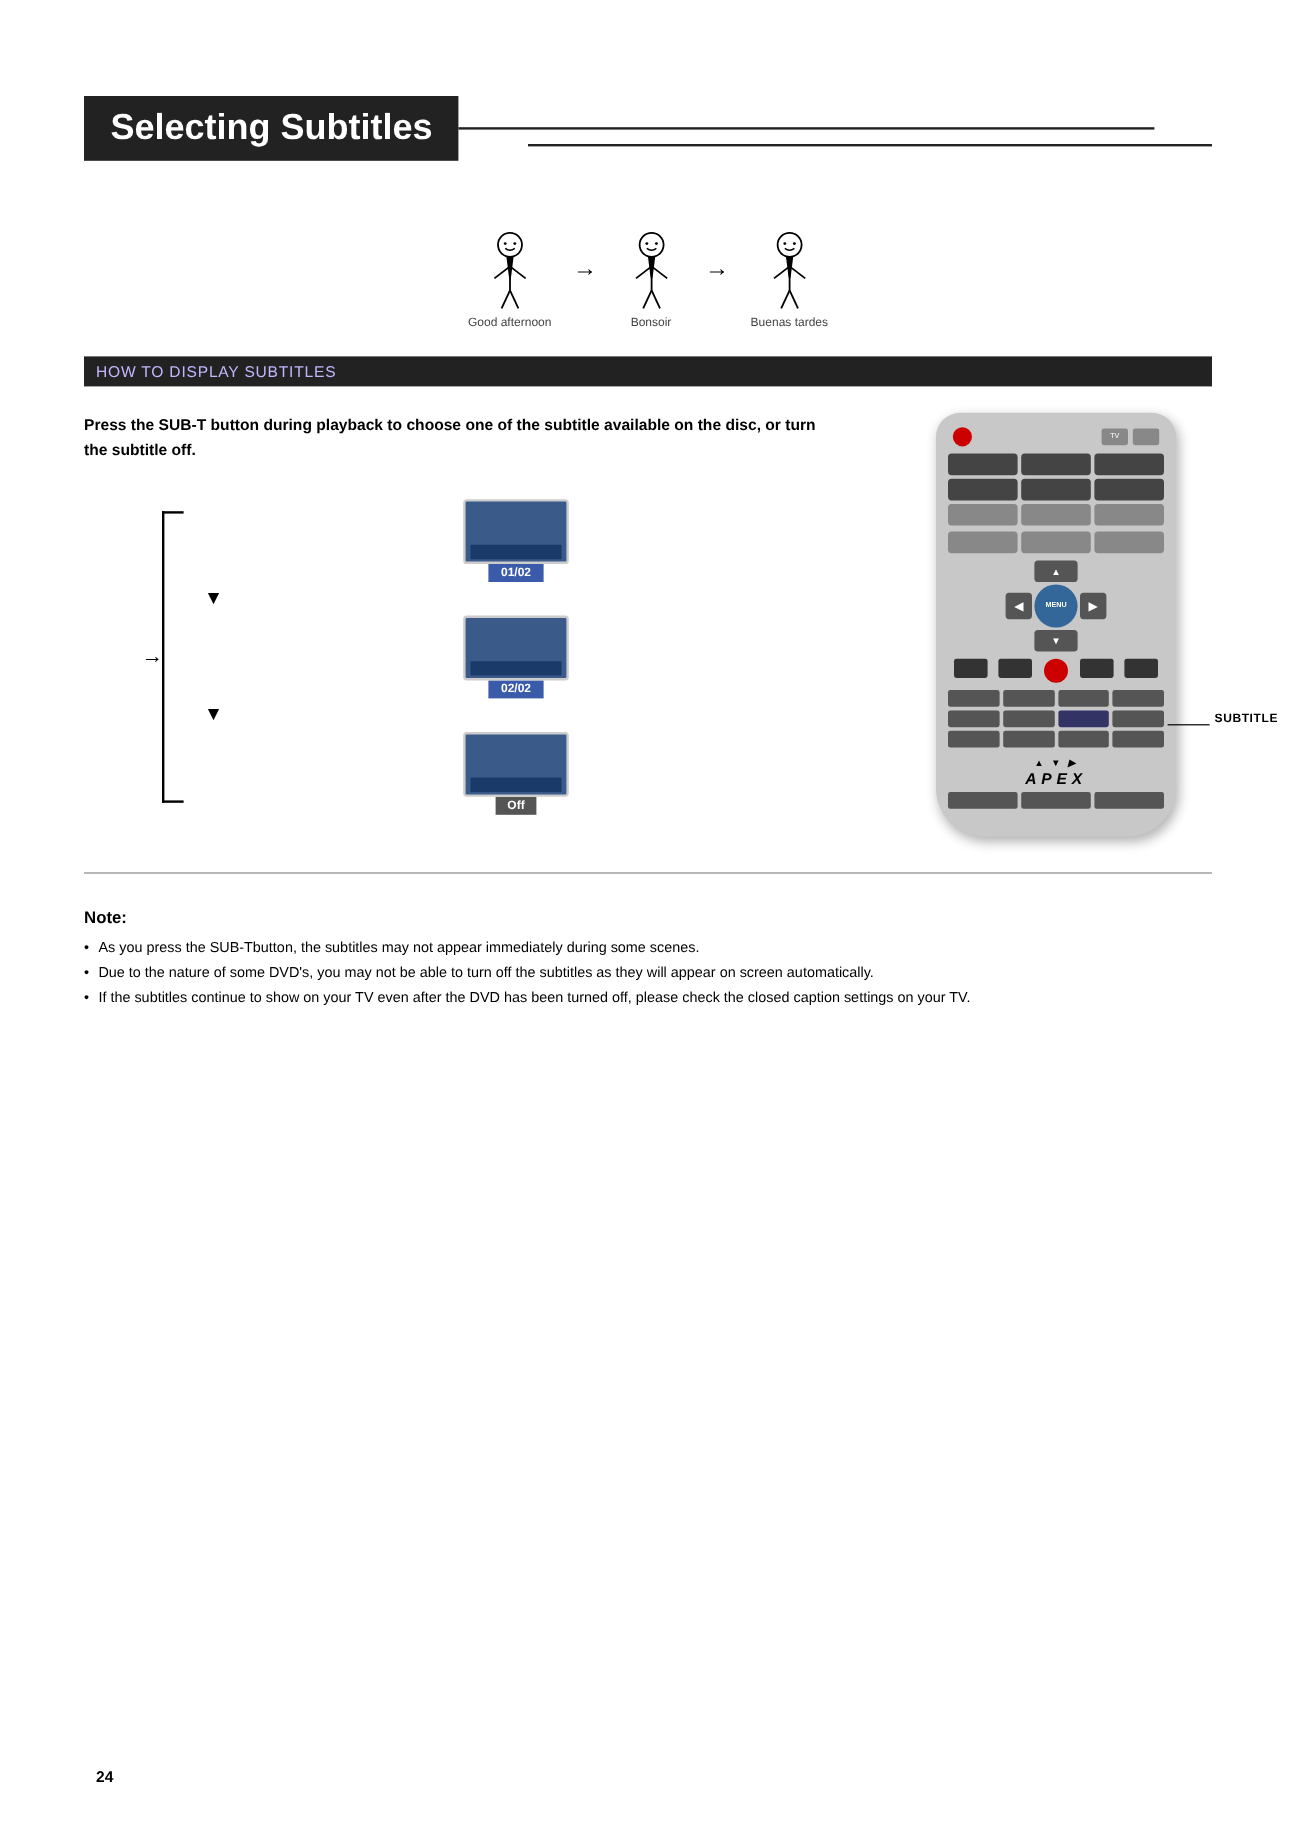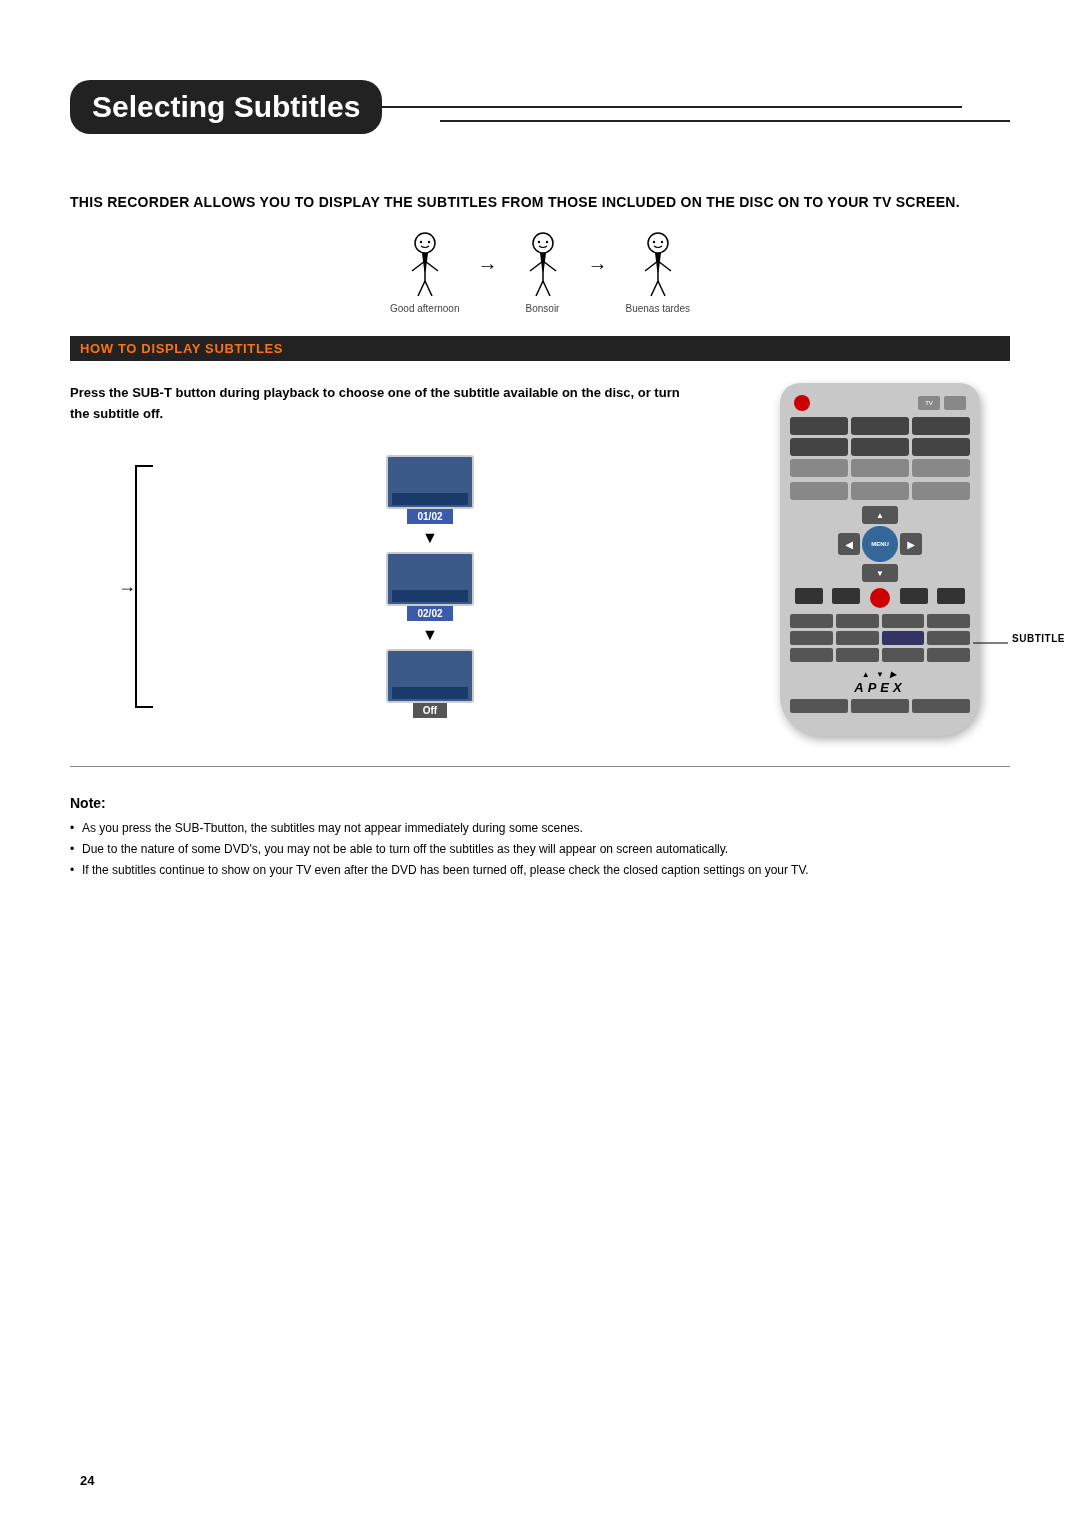--- a/index.html
+++ b/index.html
@@ -18,21 +18,20 @@
       padding: 80px 0 60px 0;
     }
 
     
     .page-title-box {
       background: #222;
       display: inline-block;
       padding: 10px 22px;
       margin-bottom: 28px;
       position: relative;
-      border-radius: 20px;
     }
     .page-title-box::after {
       content: '';
       display: block;
       position: absolute;
       right: -580px;
       top: 50%;
       transform: translateY(-50%);
       width: 580px;
       height: 2px;
@@ -78,23 +77,23 @@
     }
     .arrow-right {
       font-size: 20px;
       color: #000;
       margin-bottom: 18px;
     }
 
     
     .section-header {
       background: #222;
-      color: #f97316;
+      color: #c4b5fd;
       font-size: 13px;
-      font-weight: bold;
+      font-weight: normal;
       padding: 5px 10px;
       margin-bottom: 22px;
       letter-spacing: 0.05em;
     }
 
     
     .main-content {
       display: flex;
       gap: 60px;
       margin-bottom: 30px;
@@ -107,21 +106,20 @@
     .instruction-text {
       font-size: 13px;
       font-weight: bold;
       line-height: 1.6;
       margin-bottom: 30px;
     }
 
     .subtitle-items {
       display: flex;
       flex-direction: column;
-      align-items: center;
       gap: 6px;
     }
 
     .subtitle-item {
       display: flex;
       flex-direction: column;
       align-items: center;
     }
 
     .subtitle-screen {
@@ -372,21 +370,20 @@
 
 <div class="page-container">
 
   <div style="position:relative; margin-bottom: 30px;">
     <div class="page-title-box">
       <span class="page-title-text">Selecting Subtitles</span>
     </div>
     <div style="position:absolute; top:50%; right:0; width:570px; height:2px; background:#222; transform:translateY(-50%);"></div>
   </div>
 
-  <p class="intro-text">THIS RECORDER ALLOWS YOU TO DISPLAY THE SUBTITLES FROM THOSE INCLUDED ON THE DISC ON TO YOUR TV SCREEN.</p>
 
   <div class="icon-row">
 
     <div class="icon-figure">
       <svg class="figure-svg" viewBox="0 0 54 70" xmlns="http://www.w3.org/2000/svg">
 
         <circle cx="27" cy="12" r="10" fill="none" stroke="#000" stroke-width="1.5"></circle>
 
         <circle cx="23" cy="11" r="1.2" fill="#000"></circle>
         <circle cx="31" cy="11" r="1.2" fill="#000"></circle>

